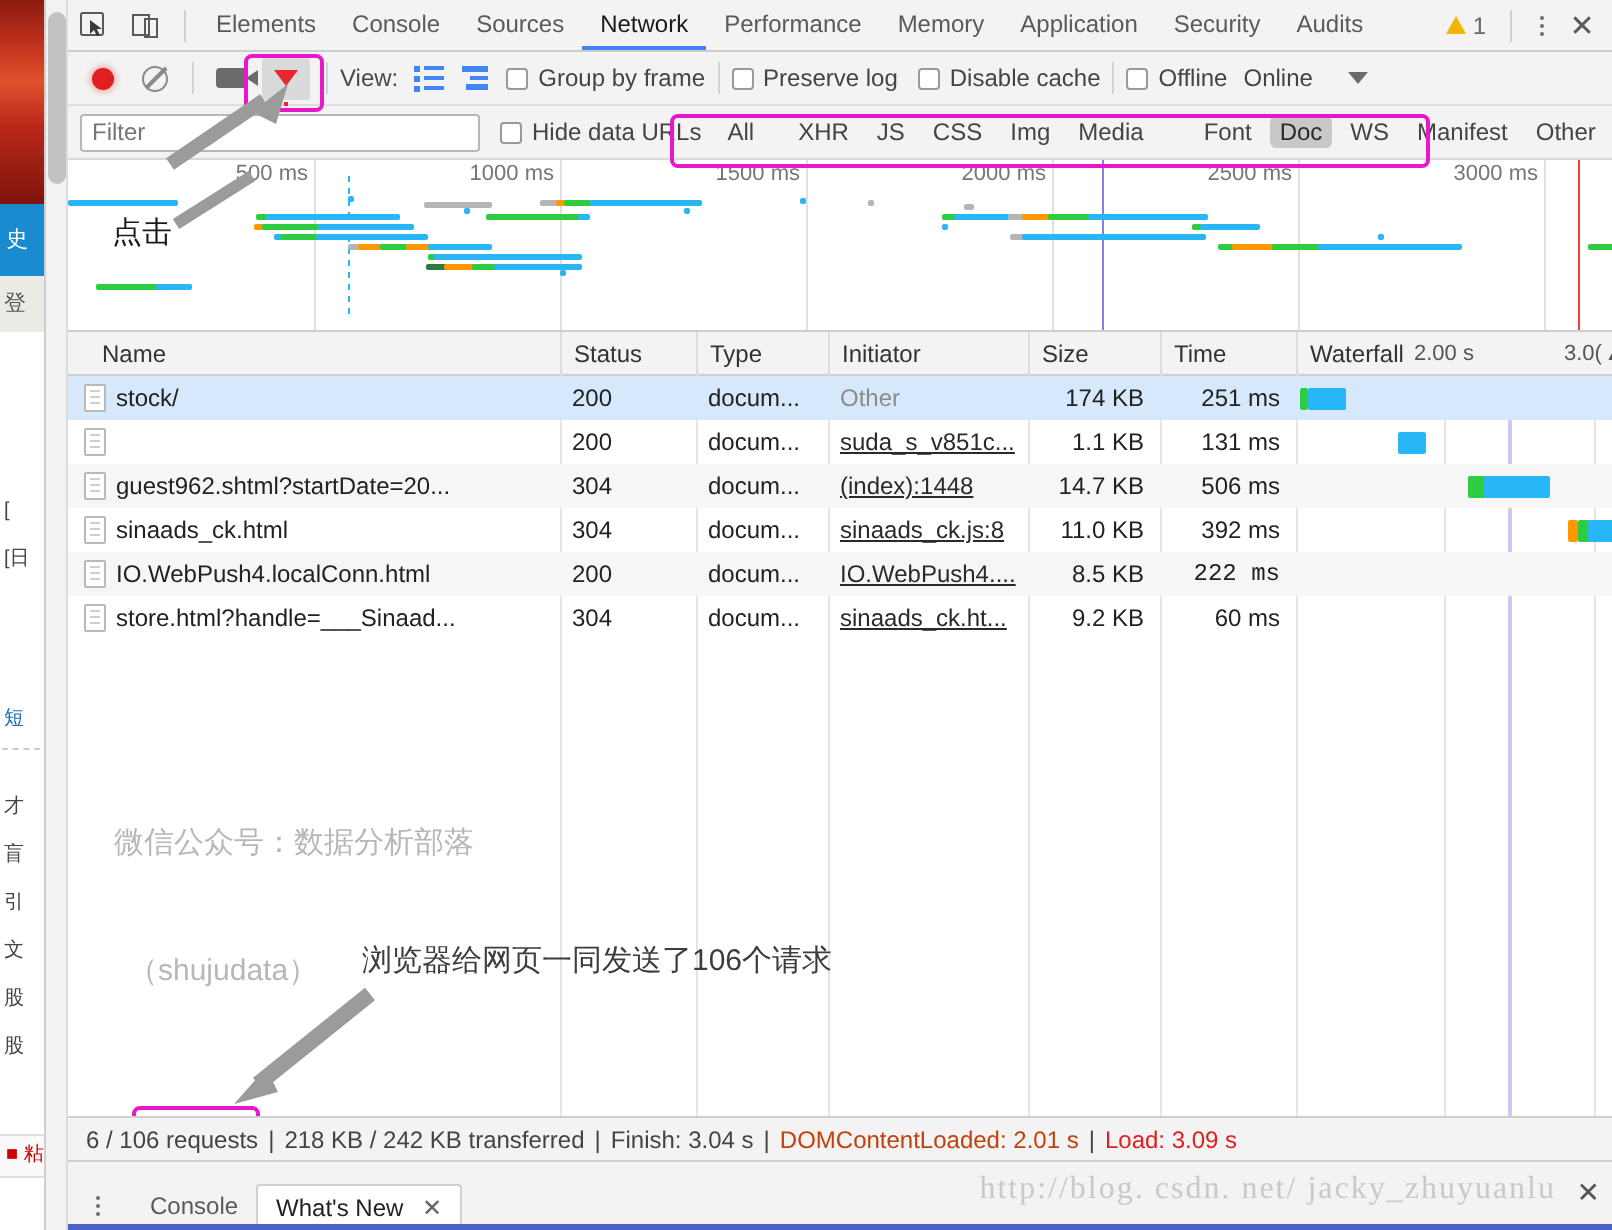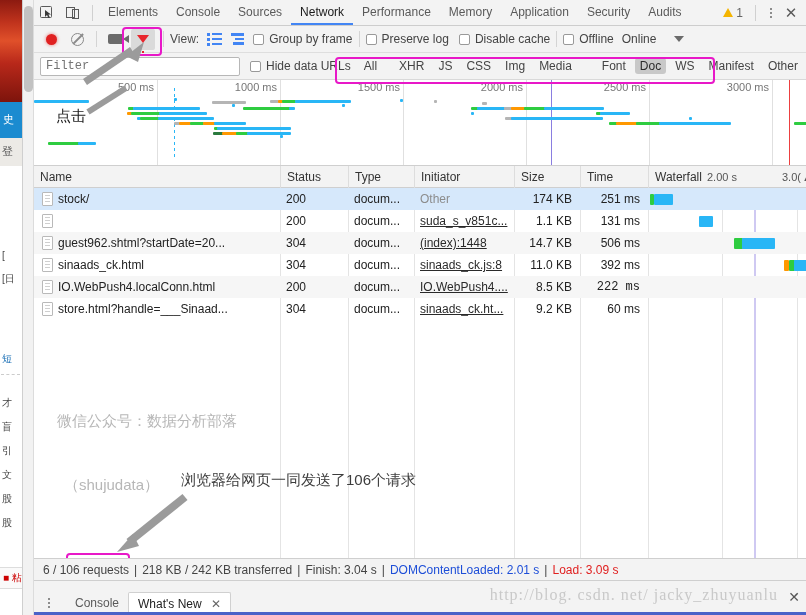--- a/index.html
+++ b/index.html
@@ -90,42 +90,42 @@
   .cbrow { display:flex; align-items:center; gap:5px; cursor:pointer; }
   .caret-d { width:0;height:0;border-left:5px solid transparent;border-right:5px solid transparent;
     border-top:6px solid #6b6b6b; }
 
   
   .filtrow { position: absolute; left: 34px; top: 53px; right: 0; height: 27px;
     background: #f3f3f3; border-bottom: 1px solid #d9d9d9;
     display: flex; align-items: center; padding-left: 6px; font-size: 12px; color:#444; }
   .filter-input { width: 200px; height: 19px; border: 1px solid #b7b7b7; border-radius: 2px;
     background: #fff; font-size: 12px; color:#9b9b9b; padding: 0 5px; outline: none;
-    font-family: Liberation Mono, monospace; }
+    font-family: Liberation Sans, sans-serif; }
   .ftype { padding: 1px 5px; border-radius: 3px; cursor: pointer; color:#444; }
   .ftype.sel { background: #c8c8c8; color:#2b2b2b; }
 
   
   .overview { position: absolute; left: 34px; top: 80px; right: 0; height: 86px;
     background: #fff; border-bottom: 1px solid #cfcfcf; overflow: hidden;}
   .ov-tick { position:absolute; top:0; height: 86px; border-left: 1px solid #e0e0e0; }
   .ov-tick span { position:absolute; right: 4px; top: 1px; font-size: 11px; color: #767676;
     white-space: nowrap; }
   .bar { position:absolute; height: 3px; border-radius: 1px; }
   .ov-red { position:absolute; top:0; width:1px; height:86px; background:#ec4040; }
   .ov-blue { position:absolute; top:0; width:1px; height:86px; background:#8a7ee0; }
   .ov-dash { position:absolute; top:8px; width:1px; height:72px;
     background: repeating-linear-gradient(180deg,#29b6f6 0 3px,transparent 3px 6px); }
 
   
   .thead { position:absolute; left:34px; top:166px; right:0; height: 22px; background:#f3f3f3;
     border-bottom:1px solid #cfcfcf; }
   .th { position:absolute; top:0; height:22px; line-height:22px; font-size:12px; color:#333;
     border-left:1px solid #ddd; padding-left:6px; white-space:nowrap; cursor:pointer; }
-  .th.first { border-left:none; }
+  .th.first { border-left:none;margin-left:11px; }
   .wfmark { position:absolute; top:0; height:22px; line-height:22px; font-size:11px; color:#555; }
 
   .tbody { position:absolute; left:34px; top:188px; right:0; height: 372px; background:#fff;
     overflow:hidden; }
   .trow { position:absolute; left:0; right:0; height: 22px; font-size:12px; color:#222; }
   .trow.odd { background:#f6f6f6; }
   .trow.sel { background:#d6e8fb; }
   .td { position:absolute; top:0; height:22px; line-height:22px; white-space:nowrap; overflow:hidden;
     text-overflow: ellipsis; }
   .td.num { text-align:right; }
@@ -144,21 +144,21 @@
   .wm { position:absolute; color:#b7b7b7; font-size:15px; white-space:nowrap; }
   .anno { position:absolute; color:#3d3d3d; font-size:15px; white-space:nowrap; }
   .click-anno { position:absolute; color:#1a1a1a; font-size:15px; }
   .arrow { position:absolute; }
   .hl-box { position:absolute; border:2px solid #e818c8; border-radius:4px; }
 
   
   .statusbar { position:absolute; left:34px; bottom:35px; right:0; height:22px;
     background:#f3f3f3; border-top:1px solid #cfcfcf; font-size:12px; color:#444;
     display:flex; align-items:center; padding-left:9px; gap:0; }
-  .st-blue { color:#1d4ed8; }
+  .st-blue { color:#c2410c; }
   .st-red { color:#e02020; }
 
   
   .drawer { position:absolute; left:34px; bottom:0; right:0; height:35px; background:#f3f3f3;
     border-top:1px solid #cfcfcf; display:flex; align-items:flex-end; }
   .drawer-tabs { display:flex; align-items:center; height:24px; padding-left:6px; }
   .dtab { font-size:12px; color:#5a5a5a; padding: 4px 9px; cursor:pointer; }
   .dtab.active { background:#fff; border:1px solid #d0d0d0; border-bottom:none; color:#222;
     border-radius:2px 2px 0 0; }
   .drawer-bottomline { position:absolute; left:0; right:0; bottom:0; height:3px; background:#4a62c8; }

